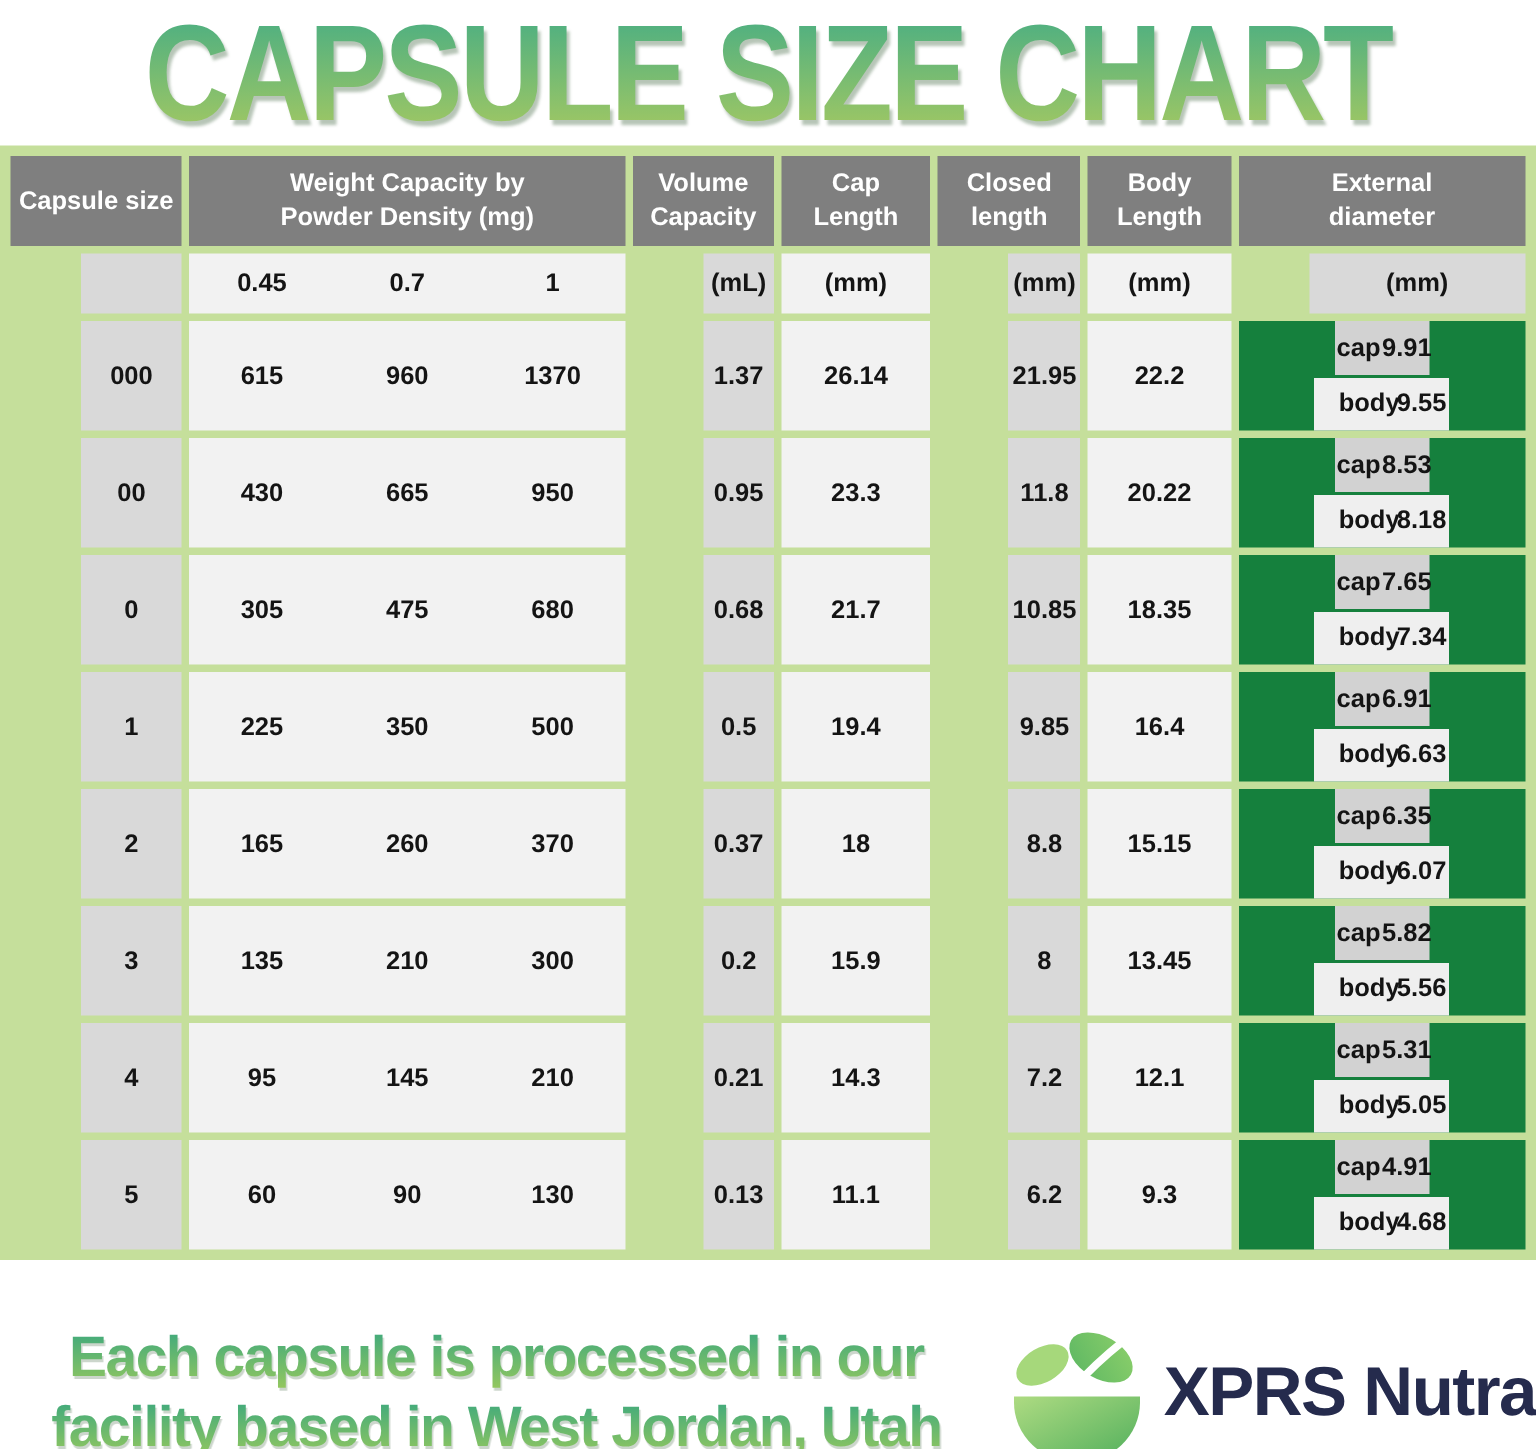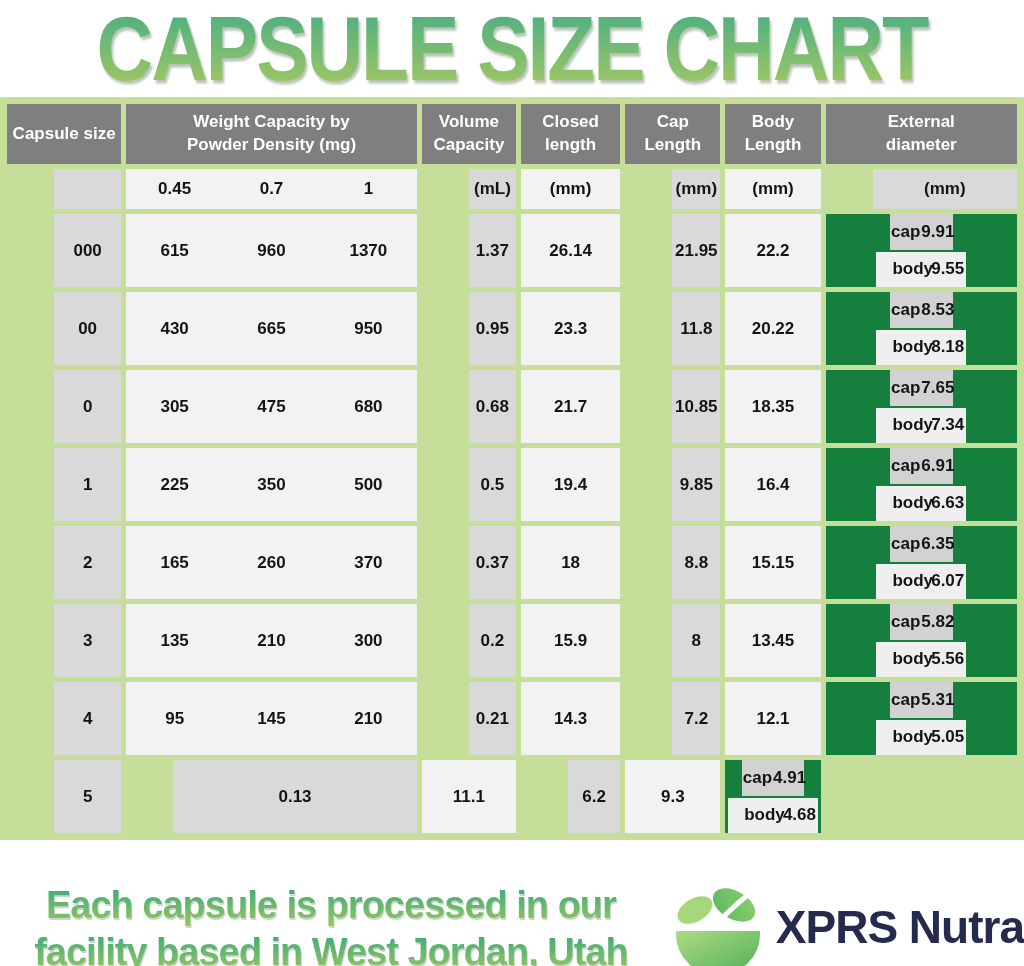--- a/index.html
+++ b/index.html
@@ -73,24 +73,24 @@
       <div class="cell hdr">
           <span>Capsule size</span>
         </div>
       <div class="cell hdr">
           <span class="w190">Weight Capacity by Powder Density (mg)</span>
         </div>
       <div class="cell hdr">
           <span class="w84">Volume Capacity</span>
         </div>
       <div class="cell hdr">
+          <span class="w74">Cap Length</span>
+        </div>
+      <div class="cell hdr">
           <span class="w74">Closed length</span>
-        </div>
-      <div class="cell hdr">
-          <span class="w74">Cap Length</span>
         </div>
       <div class="cell hdr">
           <span class="w74">Body Length</span>
         </div>
       <div class="cell hdr">
           <span class="w110">External diameter</span>
         </div>
     </div>
 
     <div class="trow h2">
@@ -263,20 +263,25 @@
           </div>
           <div class="strip body">
             <span class="slabel">body</span>
             <span class="sval">5.05</span>
           </div>
         </div>
       </div>
 
       <div class="trow dr">
         <div class="cell gray">5</div>
+        <div class="cell lite weights">
+          <span>60</span>
+          <span>90</span>
+          <span>130</span>
+        </div>
         <div class="cell gray">0.13</div>
         <div class="cell lite">11.1</div>
         <div class="cell gray">6.2</div>
         <div class="cell lite">9.3</div>
         <div class="cell ext">
           <div class="strip cap">
             <span class="slabel">cap</span>
             <span class="sval">4.91</span>
           </div>
           <div class="strip body">

